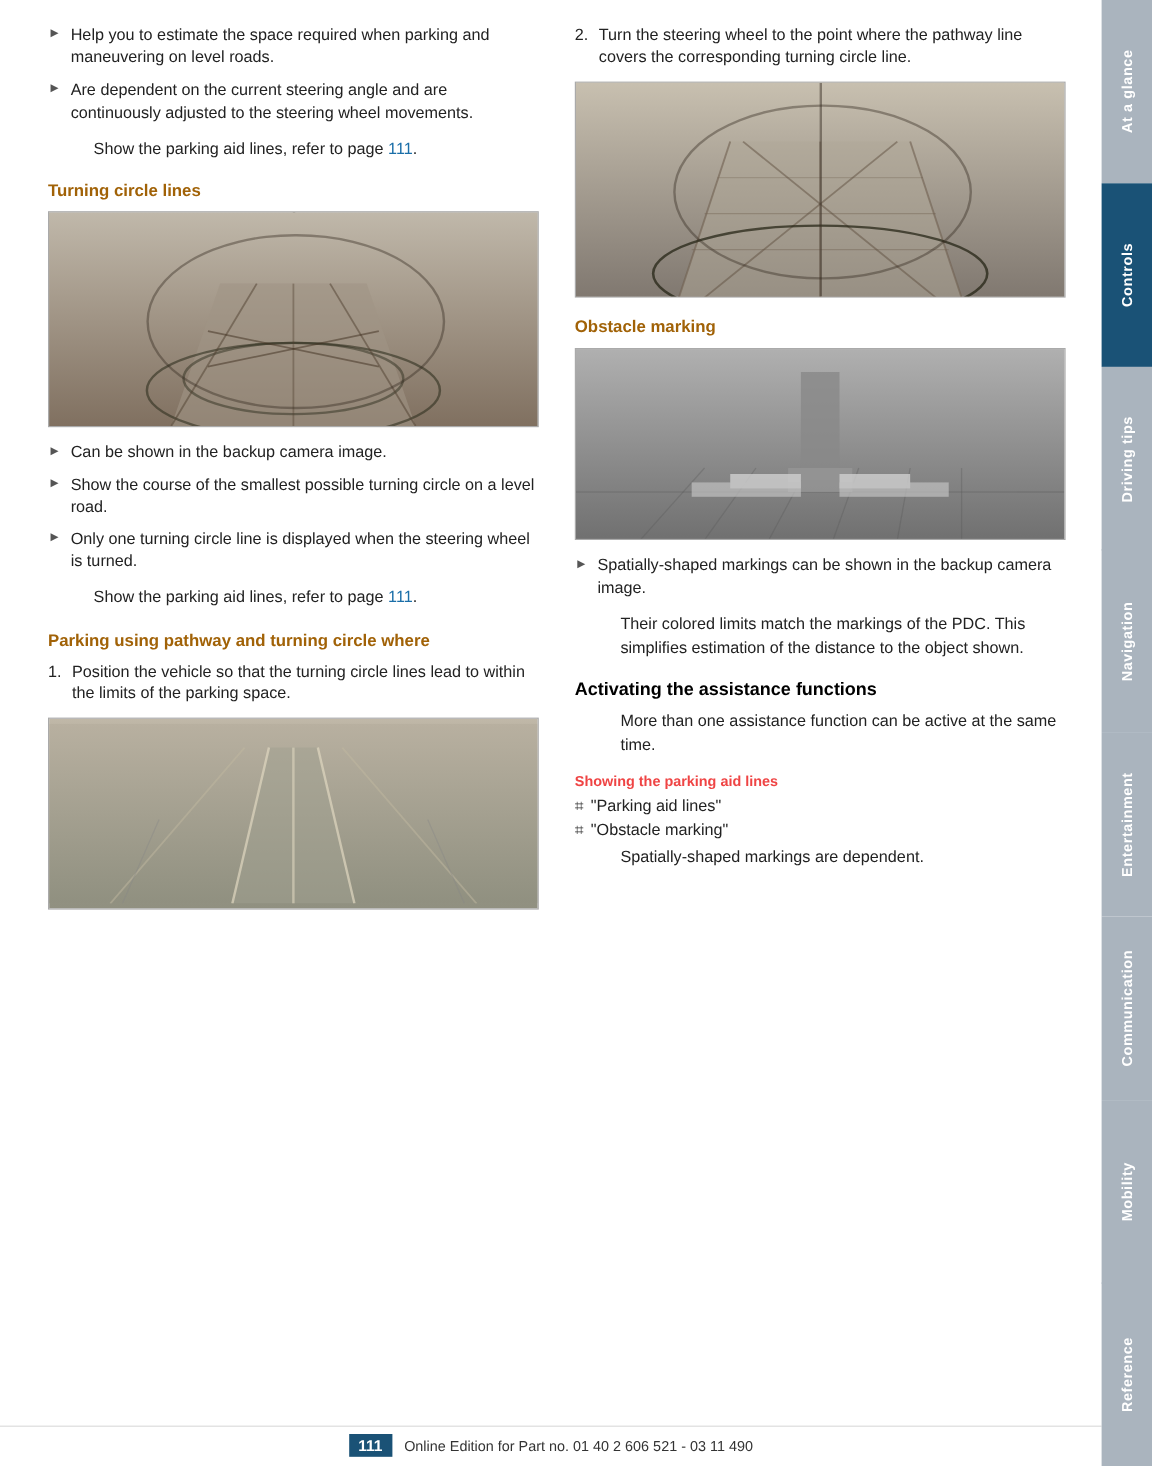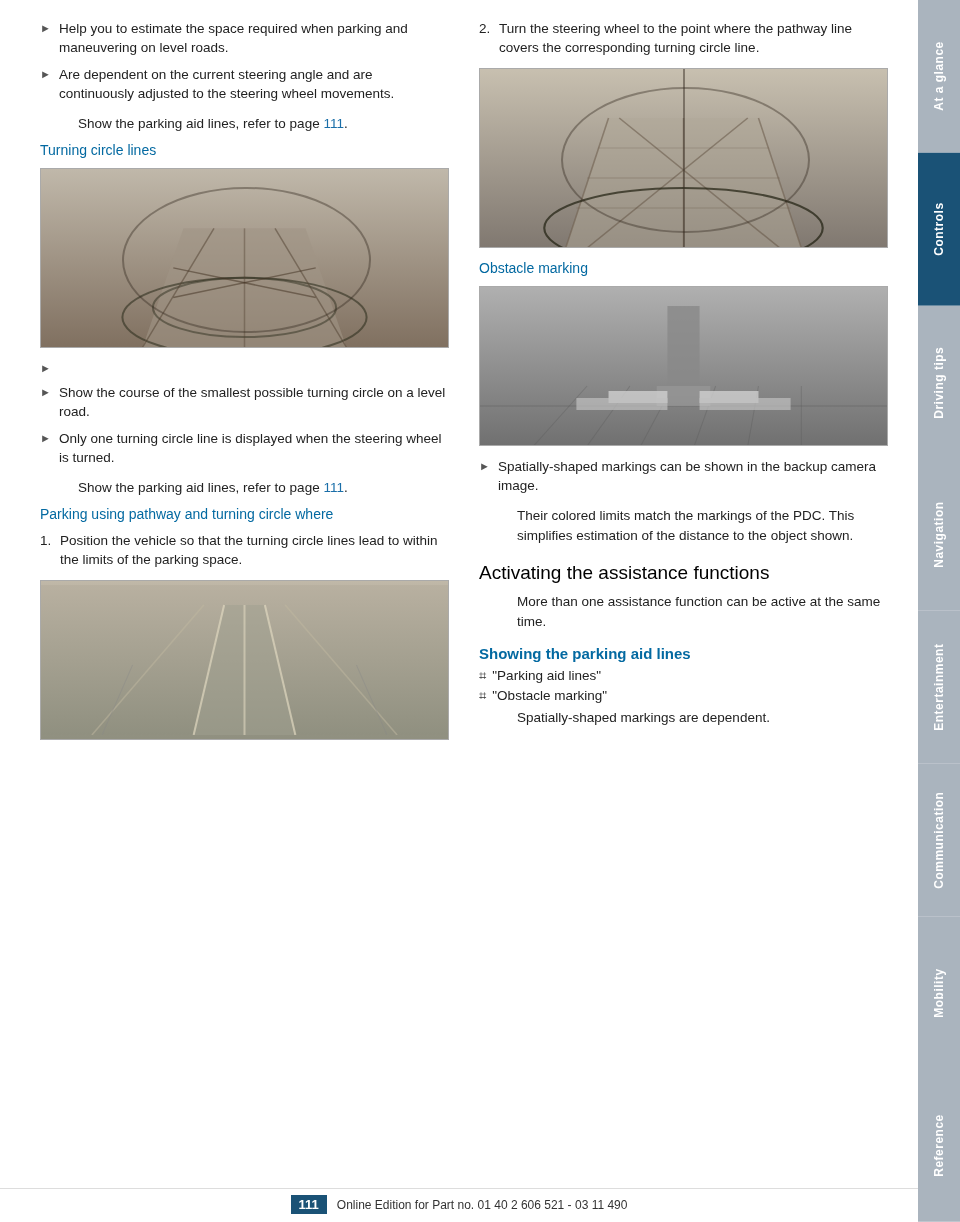--- a/index.html
+++ b/index.html
@@ -81,31 +81,31 @@
 
     .bullet-arrow {
       color: #555;
       margin-right: 8px;
       margin-top: 1px;
       font-size: 11px;
       flex-shrink: 0;
     }
 
     .section-heading {
-      color: #0369a1;
+      color: #a16207;
       font-size: 14px;
-      font-weight: normal;
+      font-weight: bold;
       margin-bottom: 10px;
-      margin-top: 0;
+      margin-top: 16px;
     }
 
     .section-heading-bold {
       color: #000;
-      font-size: 19px;
-      font-weight: normal;
+      font-size: 15px;
+      font-weight: bold;
       margin-bottom: 8px;
       margin-top: 16px;
     }
 
     .ref-link {
       color: #1a6ea8;
       text-decoration: none;
     }
 
     .body-text {
@@ -217,22 +217,22 @@
     .page-num {
       background: #1a5276;
       color: #fff;
       padding: 2px 8px;
       margin-right: 10px;
       font-weight: bold;
       font-size: 13px;
     }
 
     .sub-section-heading {
-      color: #0369a1;
-      font-size: 15px;
+      color: #ef4444;
+      font-size: 12px;
       font-weight: bold;
       margin-top: 12px;
       margin-bottom: 6px;
     }
 
     .menu-item-row {
       display: flex;
       align-items: center;
       font-size: 13.5px;
       margin-bottom: 4px;
@@ -290,20 +290,21 @@
           <line x1="200" y1="180" x2="200" y2="60" stroke="#504030" stroke-width="1.5" opacity="0.4"></line>
 
           <line x1="130" y1="130" x2="270" y2="100" stroke="#403020" stroke-width="1.5" opacity="0.5"></line>
           <line x1="130" y1="100" x2="270" y2="130" stroke="#403020" stroke-width="1.5" opacity="0.5"></line>
         </svg>
       </div>
 
       <ul class="bullet-list">
         <li>
           <span class="bullet-arrow">►</span>
+          <span>Can be shown in the backup camera image.</span>
         </li>
         <li>
           <span class="bullet-arrow">►</span>
           <span>Show the course of the smallest possible turning circle on a level road.</span>
         </li>
         <li>
           <span class="bullet-arrow">►</span>
           <span>Only one turning circle line is displayed when the steering wheel is turned.</span>
         </li>
       </ul>

